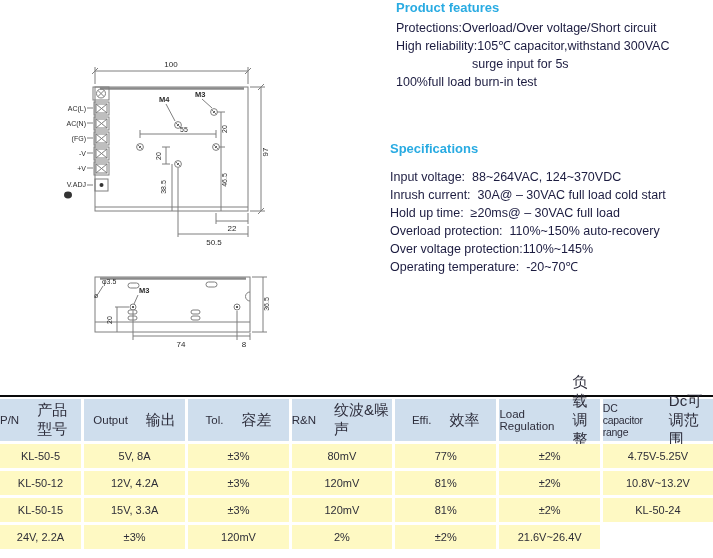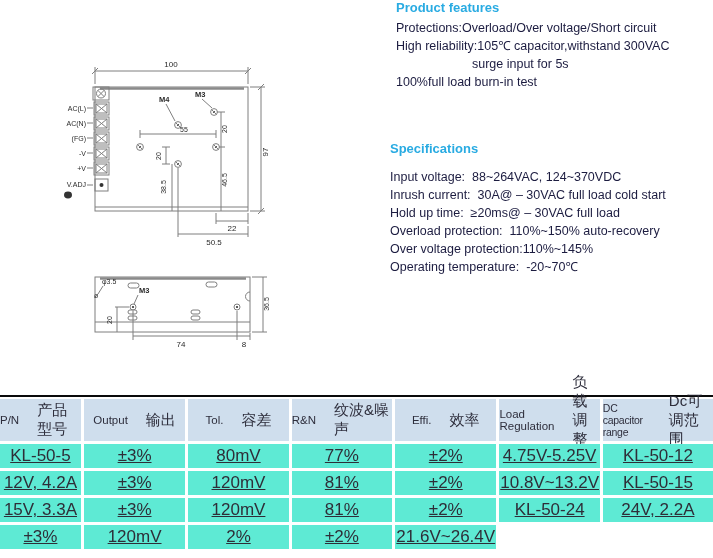--- a/index.html
+++ b/index.html
@@ -48,22 +48,22 @@
     gap:3px;
   }
   .th {
     background:#cfdeed; display:flex; flex-direction:row;
     align-items:center; justify-content:center; gap:18px;
   }
   .th .en { font-size:11.5px; color:#2e2e3c; }
   .th .cn { font-size:15px;  color:#2e2e3c; }
   .th.narrow .en { font-size:10.5px; letter-spacing:-0.3px; }
   .td {
-    background:#5eead4; display:flex; align-items:center; justify-content:center;
-    font-size:17px; color:#2e2e38;text-decoration:underline;
+    background:#fef9c3; display:flex; align-items:center; justify-content:center;
+    font-size:11px; color:#2e2e38;
   }
 </style>
 </head>
 <body>
 
 <div class="page">
 
   <svg class="dwg dwg-top" width="260" height="200" viewBox="0 0 260 200">
 
     <g>
@@ -303,20 +303,21 @@
       <div class="th">
         <span class="en">Load Regulation</span>
         <span class="cn">负载调整率</span>
       </div>
       <div class="th narrow">
         <span class="en">DC capacitor range</span>
         <span class="cn">Dc可调范围</span>
       </div>
 
       <div class="td">KL-50-5</div>
+      <div class="td">5V, 8A</div>
       <div class="td">±3%</div>
       <div class="td">80mV</div>
       <div class="td">77%</div>
       <div class="td">±2%</div>
       <div class="td">4.75V-5.25V</div>
 
       <div class="td">KL-50-12</div>
       <div class="td">12V, 4.2A</div>
       <div class="td">±3%</div>
       <div class="td">120mV</div>

